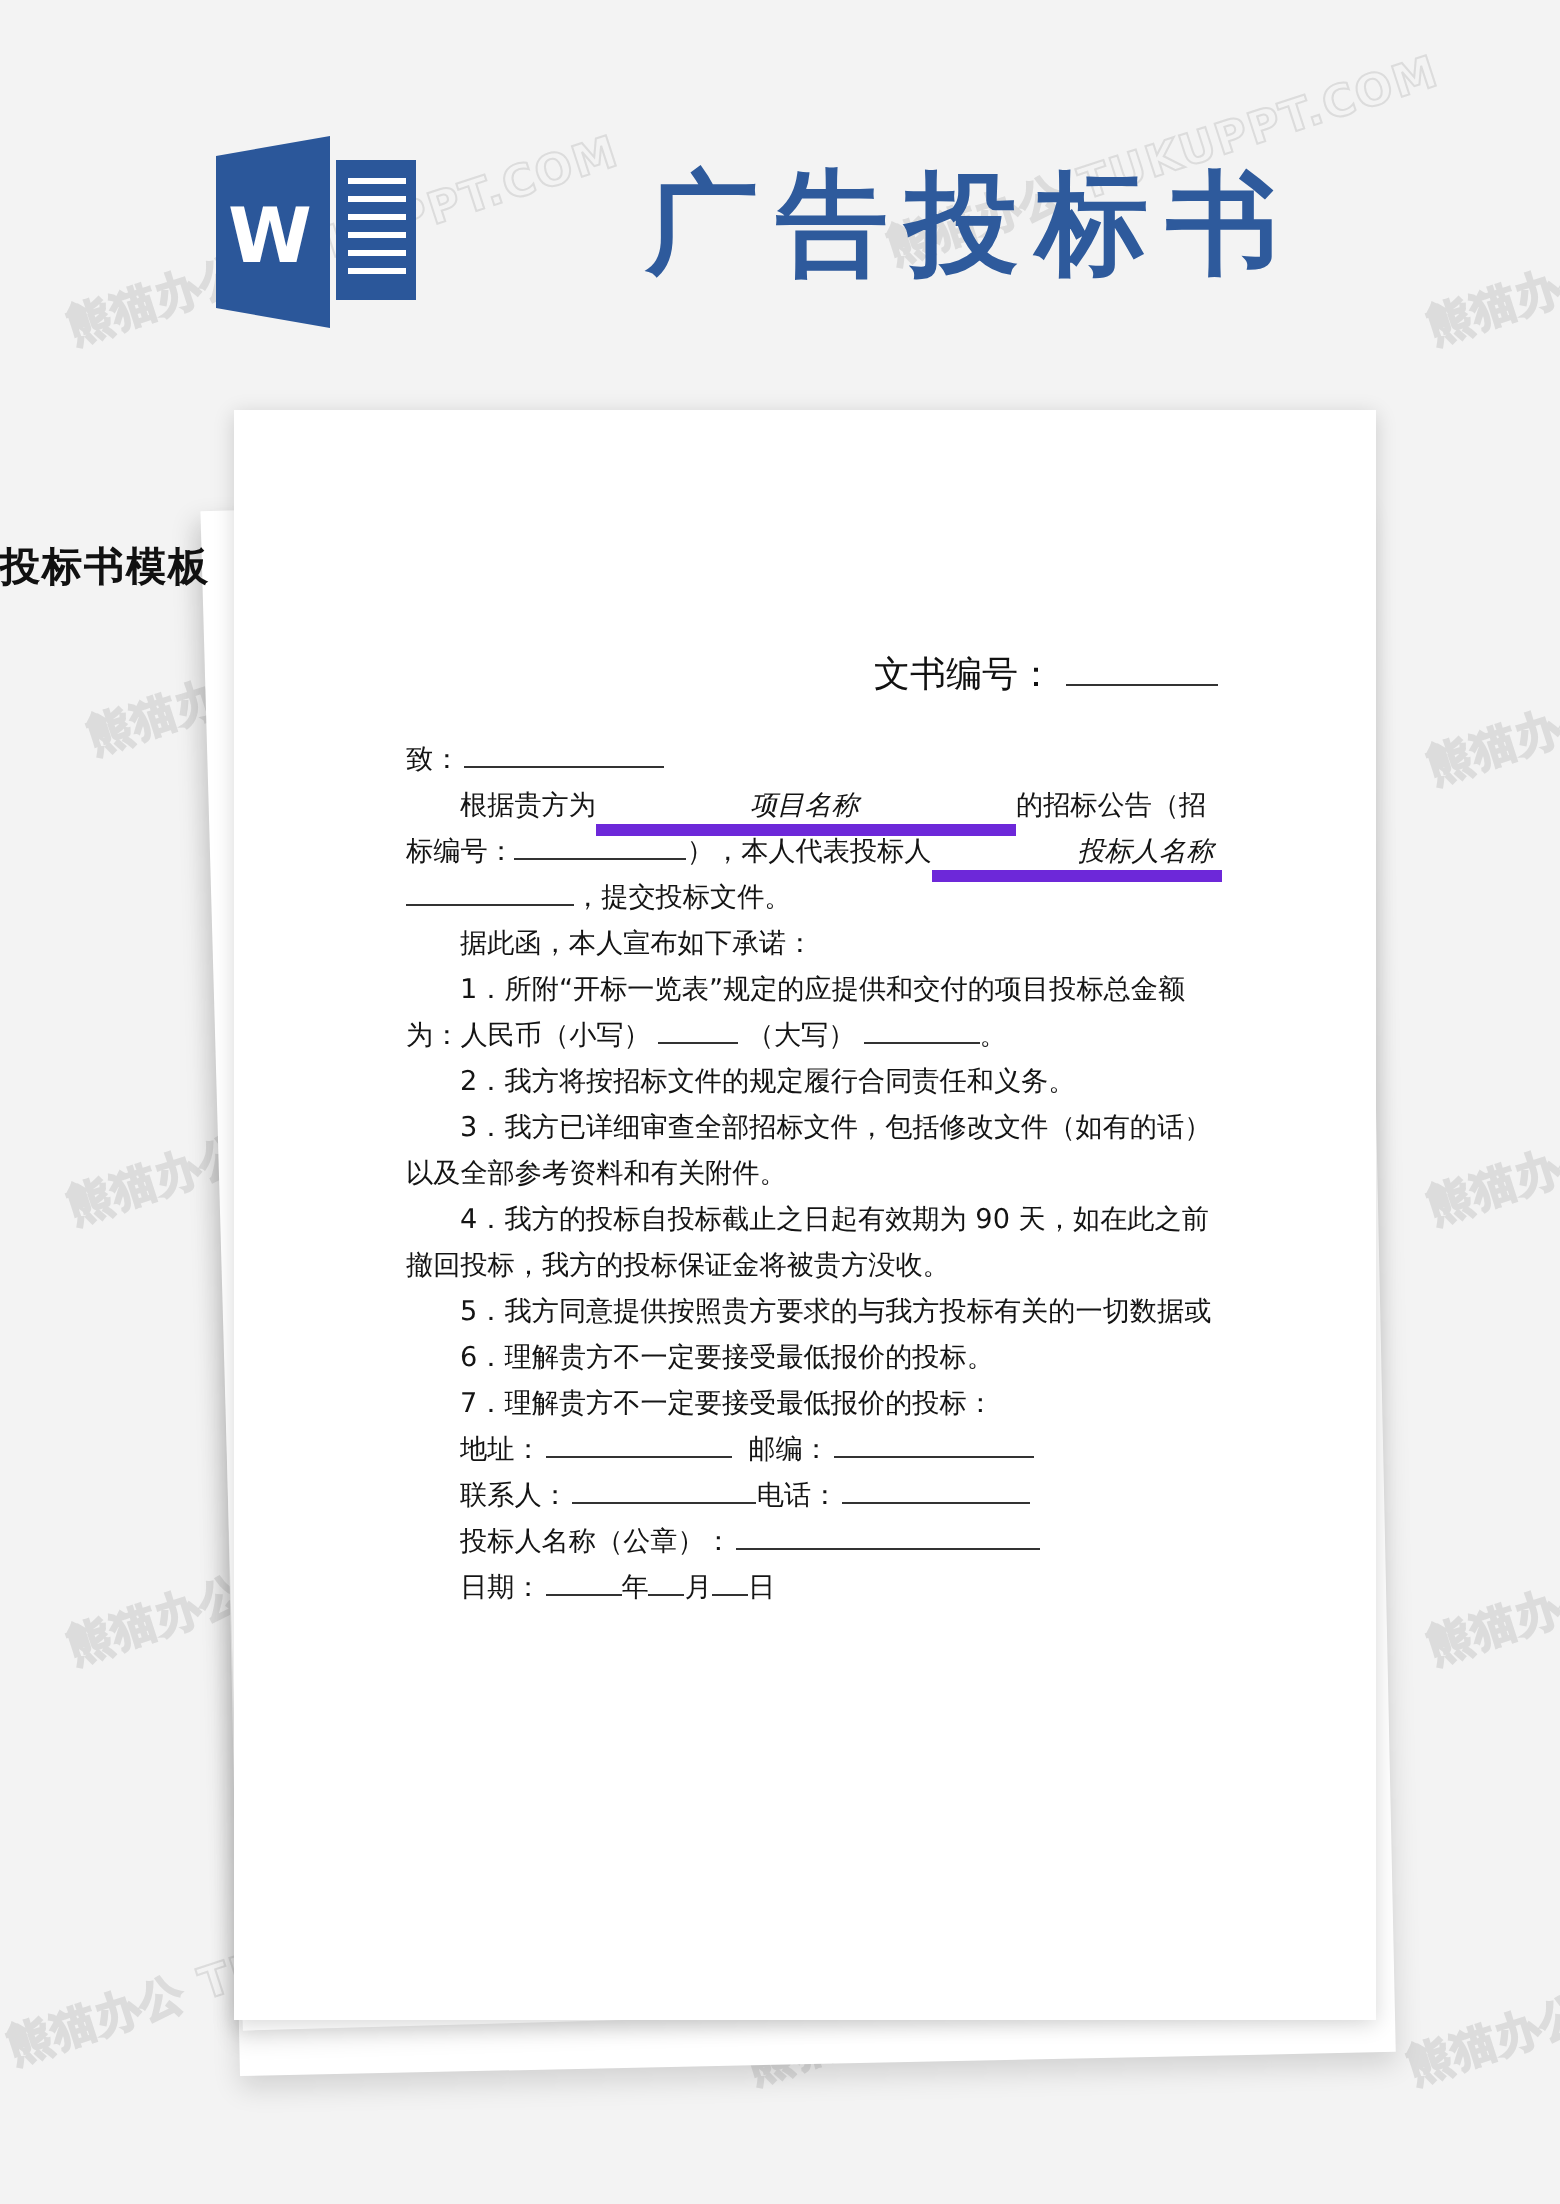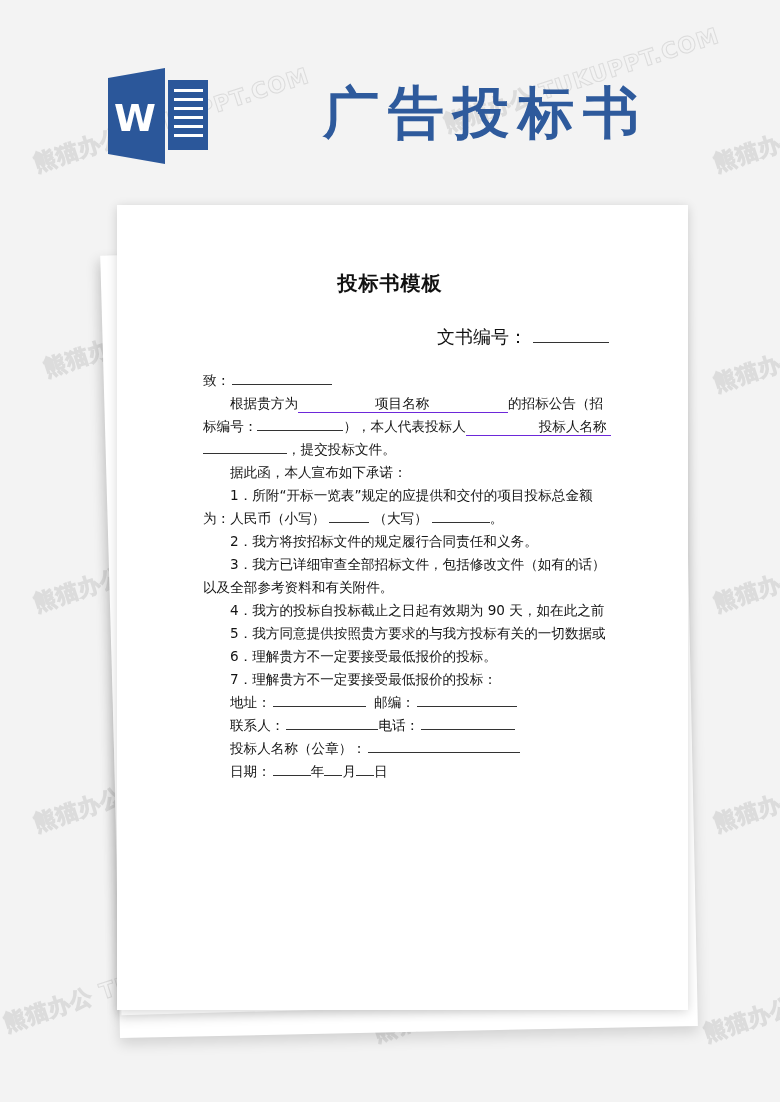--- a/index.html
+++ b/index.html
@@ -32,34 +32,34 @@
     left: 100px; top: 240px; width: 560px; height: 760px;
     transform: rotate(-1.6deg); transform-origin: right top;
     box-shadow: -4px 4px 12px rgba(0,0,0,0.12);
   }
   .sheet-front {
     left: 117px; top: 205px; width: 571px; height: 805px;
     box-shadow: 0 2px 10px rgba(0,0,0,0.16);
   }
   .doc { position: absolute; left: 0; top: 0; width: 780px; height: 1102px; color: #111; }
   .doc-title {
-    position: absolute; left: 0; width: 780px; top: 270px; text-align: center;
+    position: absolute; left: 0; width: 780px; top: 270px; text-align: left;
     font-size: 20px; font-weight: bold; letter-spacing: 1px; color: #111;
   }
   .docno {
     position: absolute; top: 325px; left: 437px; font-size: 18px; font-weight: normal; white-space: nowrap;
   }
   .blank { display: inline-block; border-bottom: 1px solid #333; height: 14px; vertical-align: baseline; }
   .body {
     position: absolute; left: 203px; top: 369px; width: 400px;
     font-size: 13.6px; line-height: 23px; color: #141414;
   }
   .line { white-space: nowrap; height: 23px; }
   .indent { padding-left: 27px; }
-  .u { border-bottom: 1px solid #6d28d9; display: inline-block; line-height: 17px; }
+  .u { border-bottom: 6px solid #6d28d9; display: inline-block; line-height: 17px; font-style: italic; }
 </style>
 </head>
 <body>
 
 <div>
   <div class="watermark" style="left:30px; top:150px;">熊猫办公 TUKUPPT.COM</div>
   <div class="watermark" style="left:440px; top:110px;">熊猫办公 TUKUPPT.COM</div>
   <div class="watermark" style="left:710px; top:150px;">熊猫办公 TUKUPPT.COM</div>
   <div class="watermark" style="left:40px; top:355px;">熊猫办公 TUKUPPT.COM</div>
   <div class="watermark" style="left:370px; top:370px;">熊猫办公 TUKUPPT.COM</div>
@@ -133,20 +133,21 @@
     </div>
 
     <div class="line indent">
       <span>3．</span><span>我方已详细审查全部招标文件，包括修改文件（如有的话）</span>
     </div>
     <div class="line">以及全部参考资料和有关附件。</div>
 
     <div class="line indent">
       <span>4．</span><span>我方的投标自投标截止之日起有效期为 90 天，如在此之前</span>
     </div>
+    <div class="line">撤回投标，我方的投标保证金将被贵方没收。</div>
 
     <div class="line indent">
       <span>5．</span><span>我方同意提供按照贵方要求的与我方投标有关的一切数据或</span>
     </div>
 
     <div class="line indent">
       <span>6．</span><span>理解贵方不一定要接受最低报价的投标。</span>
     </div>
 
     <div class="line indent">

